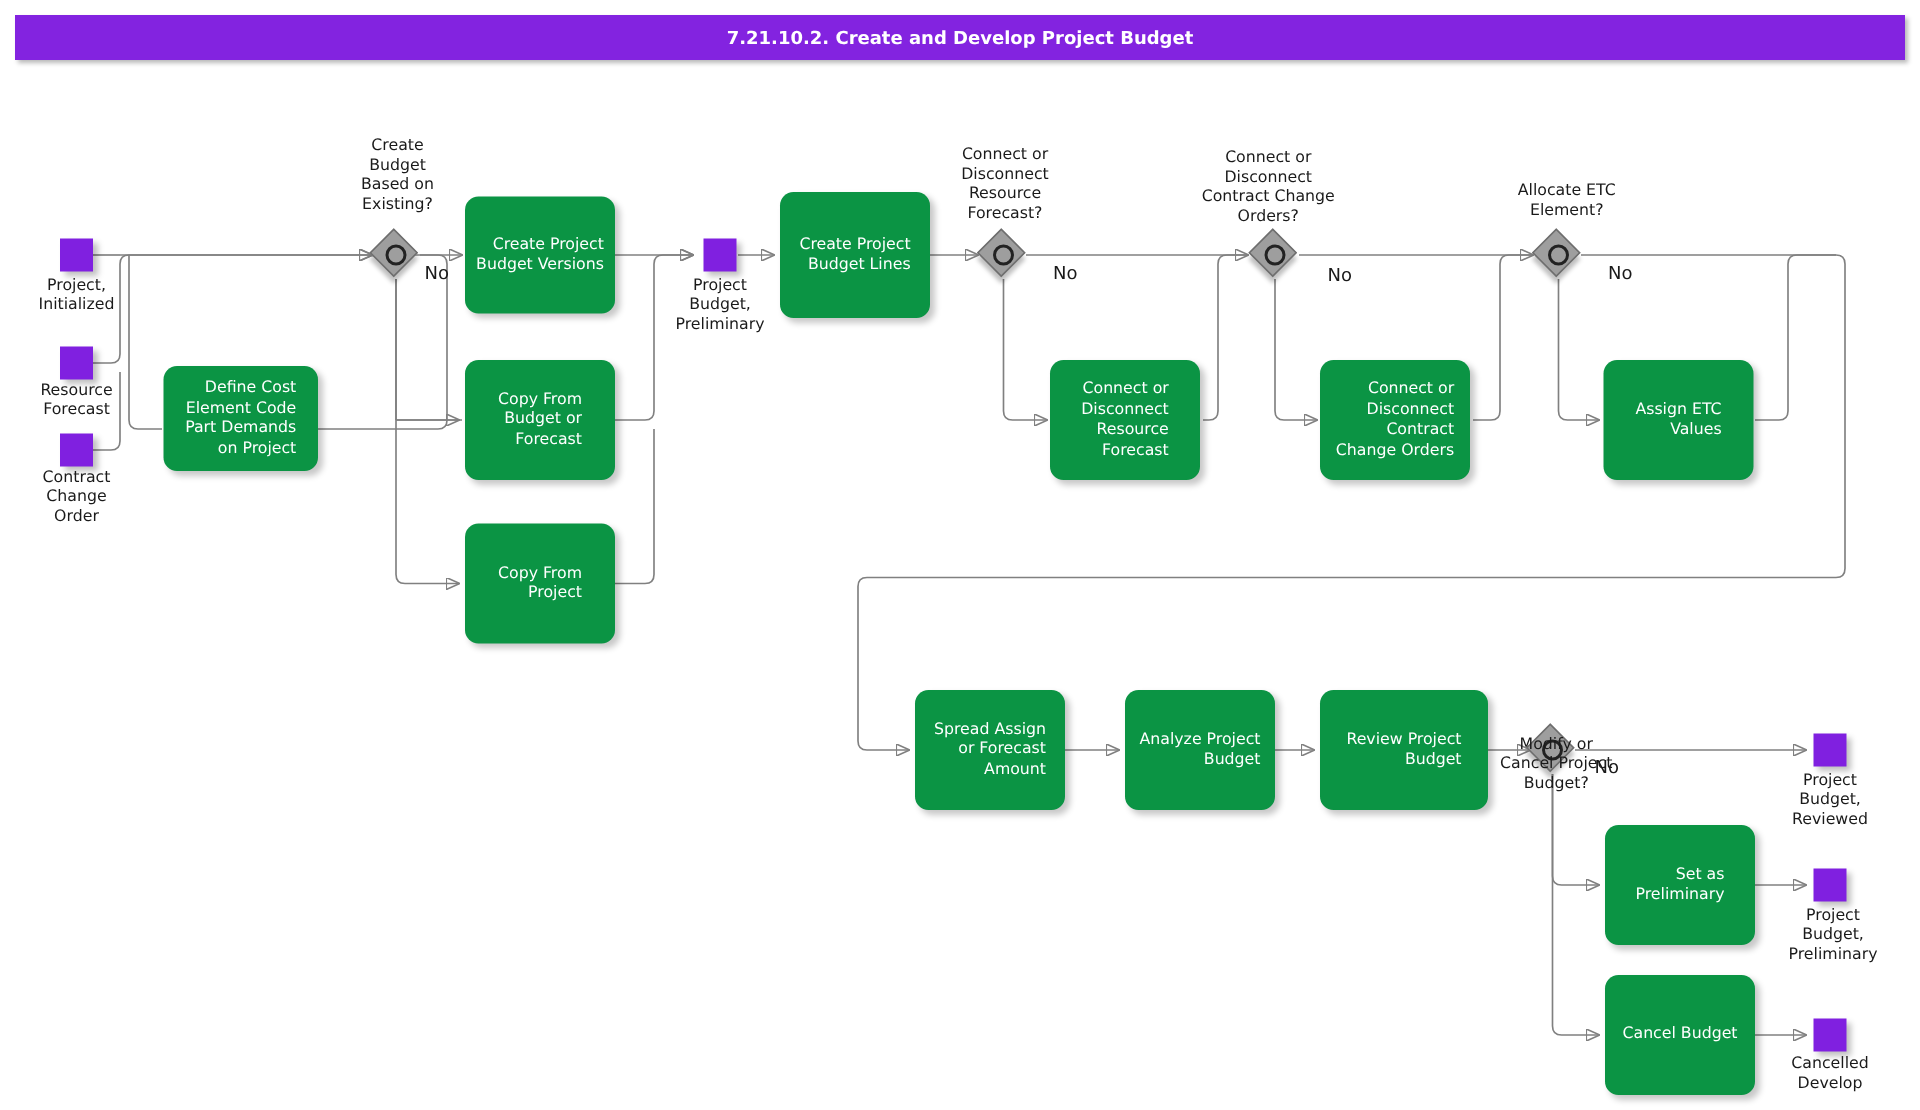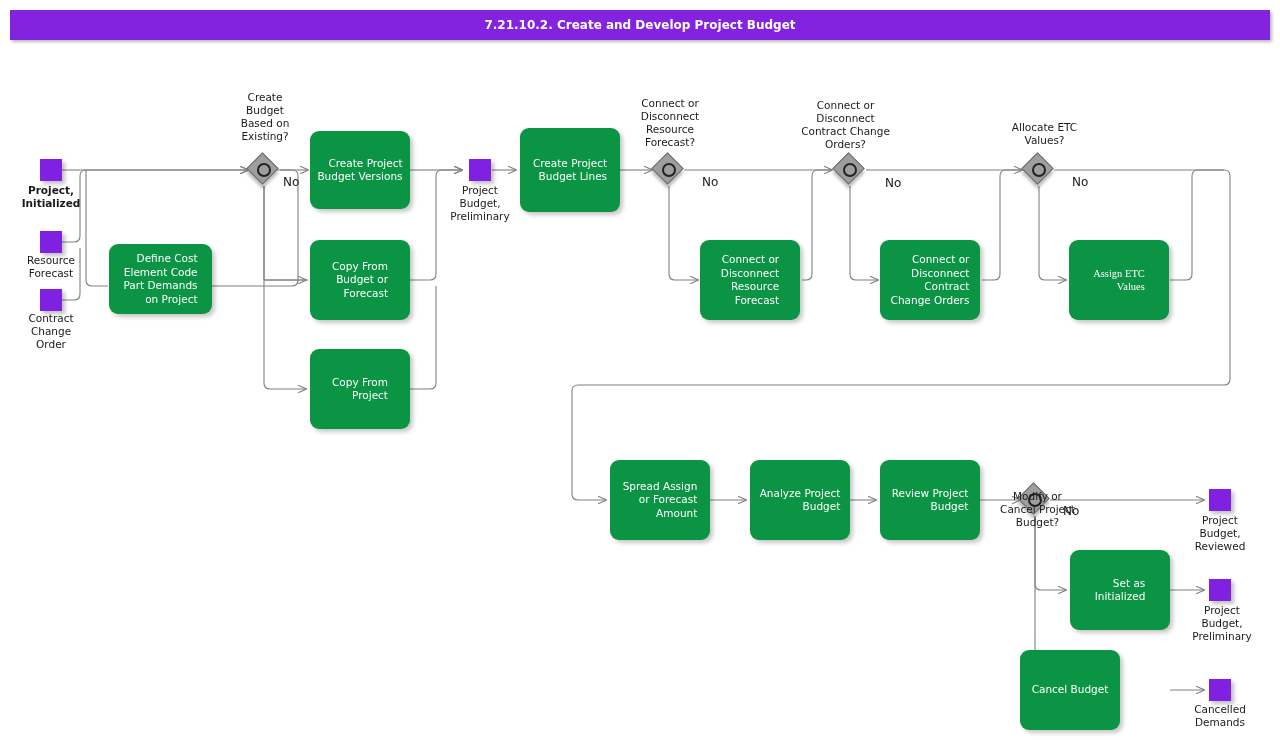--- a/index.html
+++ b/index.html
@@ -147,21 +147,21 @@
     <path d="M1035,516 L1035,584 Q1035,590 1041,590 L1066,590" marker-end="url(#ar)"></path>
 
     <path d="M1035,516 L1035,684 Q1035,690 1041,690 L1066,690" marker-end="url(#ar)"></path>
 
     <path d="M1170,590 L1204,590" marker-end="url(#ar)"></path>
 
     <path d="M1170,690 L1204,690" marker-end="url(#ar)"></path>
   </svg>
 
   <div class="dobj" style="left:40px;top:159px;"></div>
-  <div class="dlabel" style="left: 6px; top: 184px; width: 90px; white-space: pre-line; font-weight: bold;">Project,
+  <div class="dlabel" style="left: 6px; top: 184px; width: 90px; white-space: pre-line;">Project,
 Initialized</div>
 
   <div class="dobj" style="left:40px;top:231px;"></div>
   <div class="dlabel" style="left: 6px; top: 254px; width: 90px; white-space: pre-line;">Resource
 Forecast</div>
 
   <div class="dobj" style="left:40px;top:289px;"></div>
   <div class="dlabel" style="left: 6px; top: 312px; width: 90px; white-space: pre-line;">Contract
 Change
 Order</div>
@@ -187,37 +187,37 @@
   <div class="task" style="left: 700px; top: 240px; width: 100px; height: 80px; white-space: pre-line;">Connect or
 Disconnect
 Resource
 Forecast</div>
 
   <div class="task" style="left: 880px; top: 240px; width: 100px; height: 80px; white-space: pre-line;">Connect or
 Disconnect
 Contract
 Change Orders</div>
 
-  <div class="task" style="left: 1069px; top: 240px; width: 100px; height: 80px; white-space: pre-line; font-family: Liberation Serif, serif;">Assign ETC
+  <div class="task" style="left: 1069px; top: 240px; width: 100px; height: 80px; white-space: pre-line;">Assign ETC
 Values</div>
 
   <div class="task" style="left: 610px; top: 460px; width: 100px; height: 80px; white-space: pre-line;">Spread Assign
 or Forecast
 Amount</div>
 
   <div class="task" style="left: 750px; top: 460px; width: 100px; height: 80px; white-space: pre-line;">Analyze Project
 Budget</div>
 
-  <div class="task" style="left: 880px; top: 460px; width: 100px; height: 80px; white-space: pre-line;">Review Project
+  <div class="task" style="left: 880px; top: 460px; width: 112px; height: 80px; white-space: pre-line;">Review Project
 Budget</div>
 
   <div class="task" style="left: 1070px; top: 550px; width: 100px; height: 80px; white-space: pre-line;">Set as
-Initialized</div>
-
-  <div class="task" style="left: 1020px; top: 650px; width: 100px; height: 80px; white-space: pre-line;">Cancel Budget</div>
+Preliminary</div>
+
+  <div class="task" style="left: 1070px; top: 650px; width: 100px; height: 80px; white-space: pre-line;">Cancel Budget</div>
 
   <div class="dobj" style="left:469px;top:159px;"></div>
   <div class="dlabel" style="left: 435px; top: 184px; width: 90px; white-space: pre-line;">Project
 Budget,
 Preliminary</div>
 
   <div class="gw" style="left:249px;top:155px;">
     <div class="dia"></div>
     <div class="ring"></div>
   </div>
@@ -245,21 +245,21 @@
 Disconnect
 Contract Change
 Orders?</div>
   <div class="edgelabel" style="left:885px;top:176px;">No</div>
 
   <div class="gw" style="left:1024px;top:155px;">
     <div class="dia"></div>
     <div class="ring"></div>
   </div>
   <div class="gwlabel" style="left: 992px; top: 121px; width: 105px; white-space: pre-line;">Allocate ETC
-Values?</div>
+Element?</div>
   <div class="edgelabel" style="left:1072px;top:175px;">No</div>
 
   <div class="gw" style="left:1020px;top:485px;">
     <div class="dia"></div>
     <div class="ring"></div>
   </div>
   <div class="gwlabel" style="left: 985px; top: 443px; width: 105px; white-space: pre-line; margin-top: 47px;">Modify or
 Cancel Project
 Budget?</div>
   <div class="edgelabel" style="left:1063px;top:504px;">No</div>
@@ -269,15 +269,15 @@
 Budget,
 Reviewed</div>
 
   <div class="dobj" style="left:1209px;top:579px;"></div>
   <div class="dlabel" style="left: 1175px; top: 604px; width: 94px; white-space: pre-line;">Project
 Budget,
 Preliminary</div>
 
   <div class="dobj" style="left:1209px;top:679px;"></div>
   <div class="dlabel" style="left: 1175px; top: 703px; width: 90px; white-space: pre-line;">Cancelled
-Demands</div>
+Develop</div>
 
 </div>
 
 </body></html>

